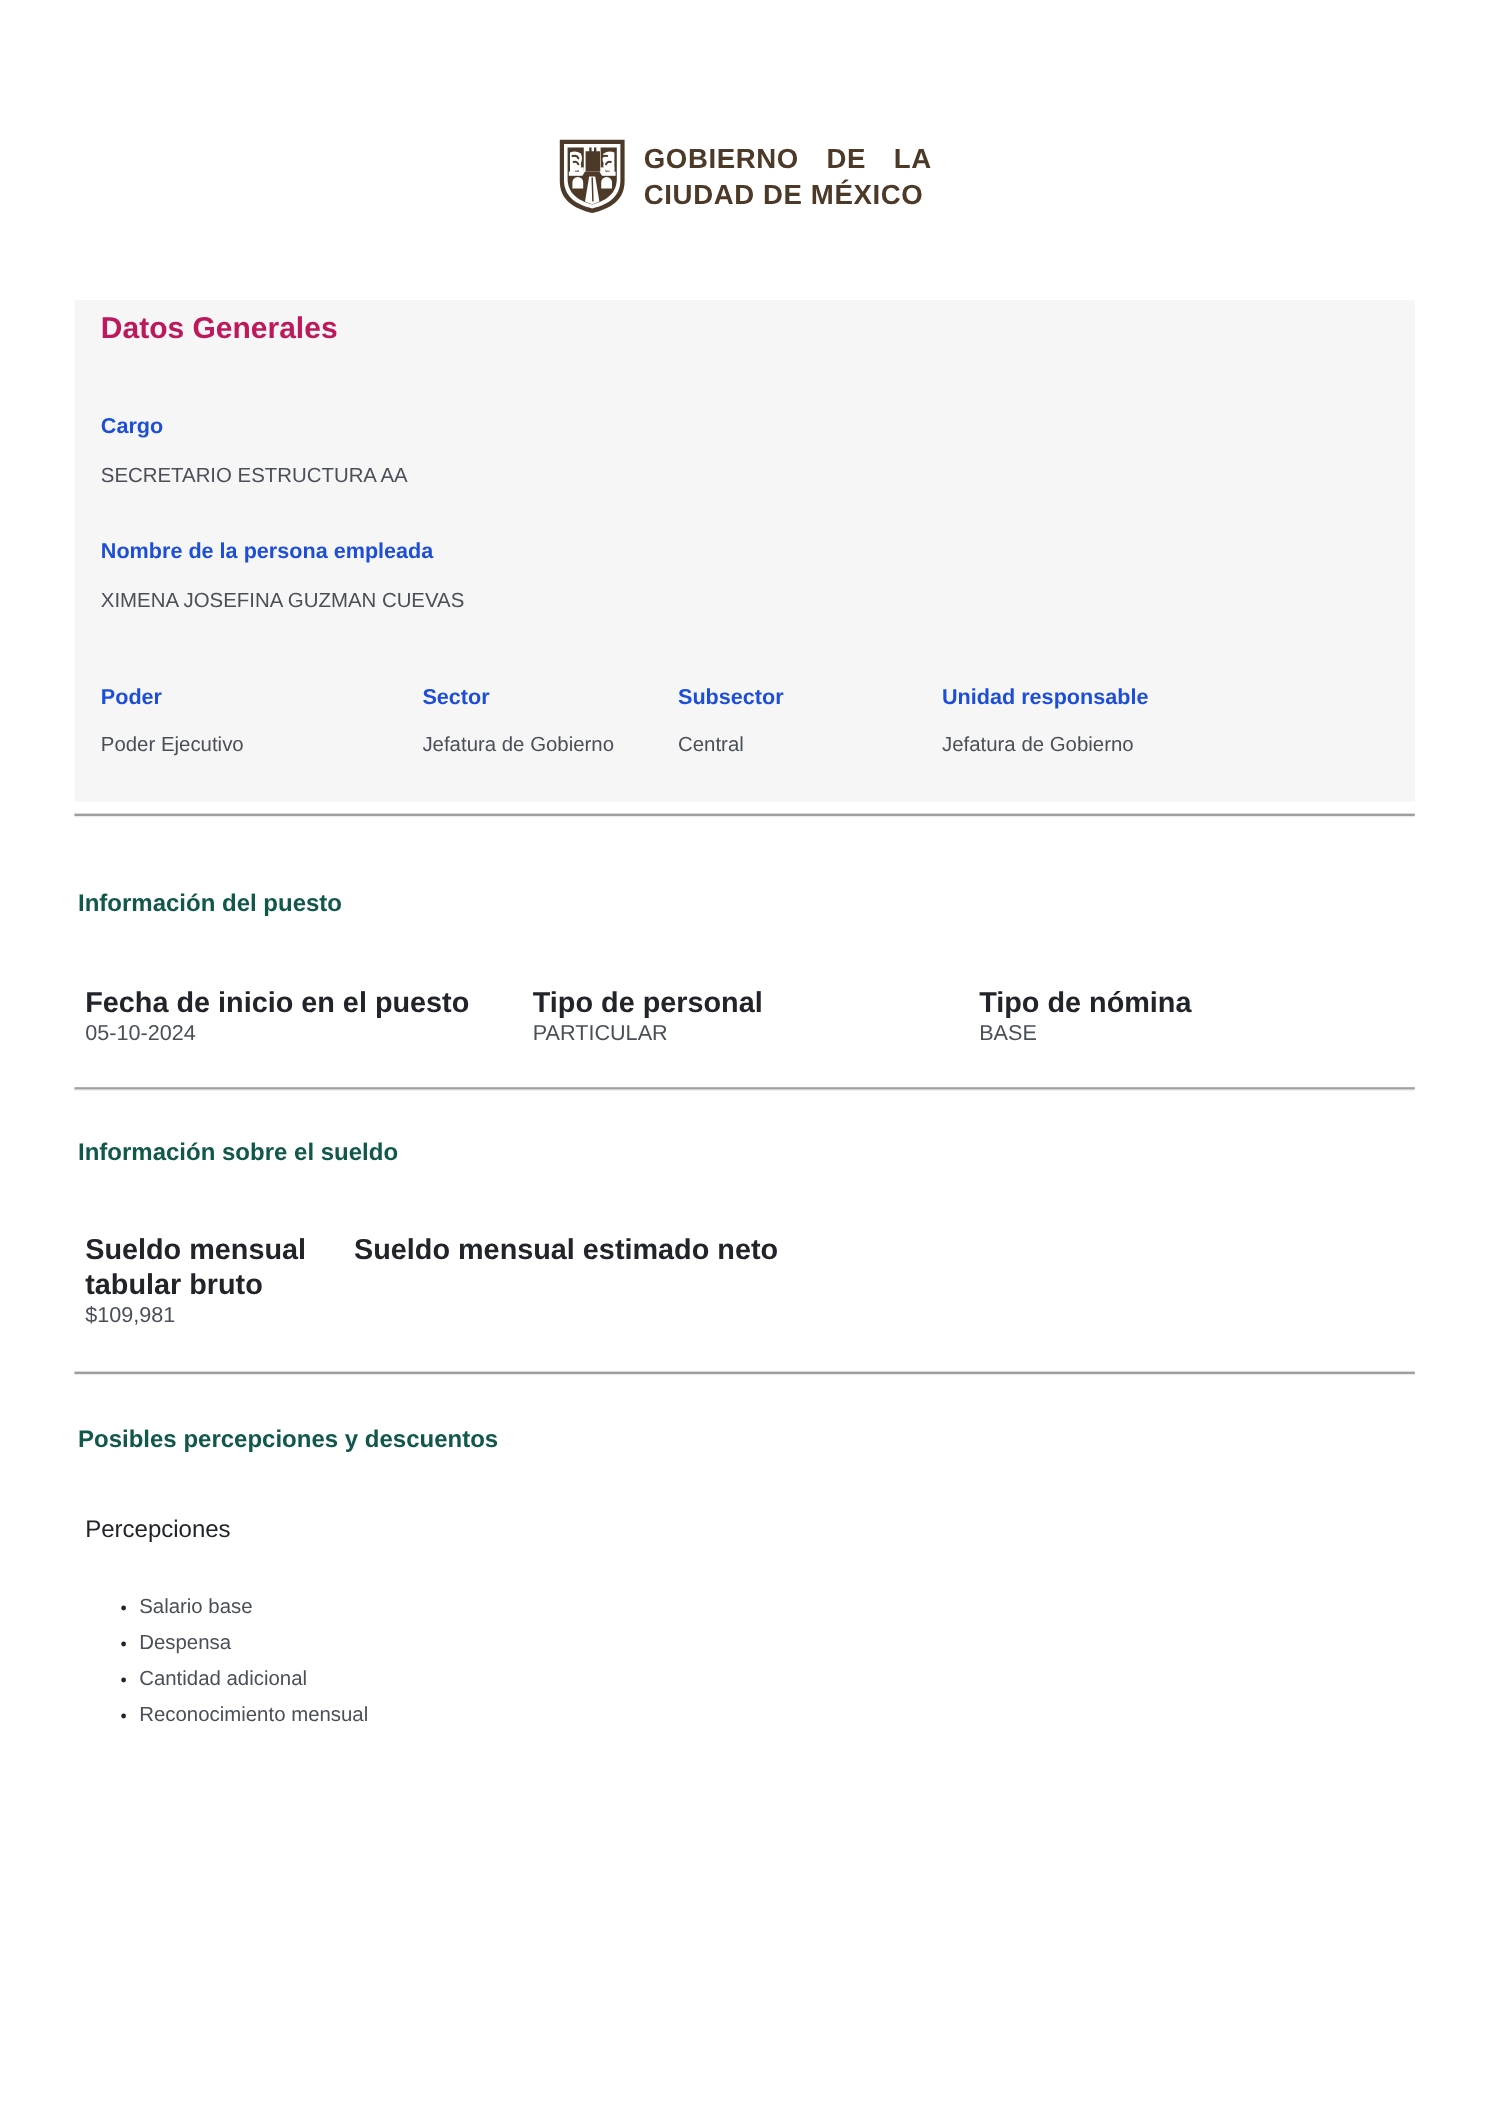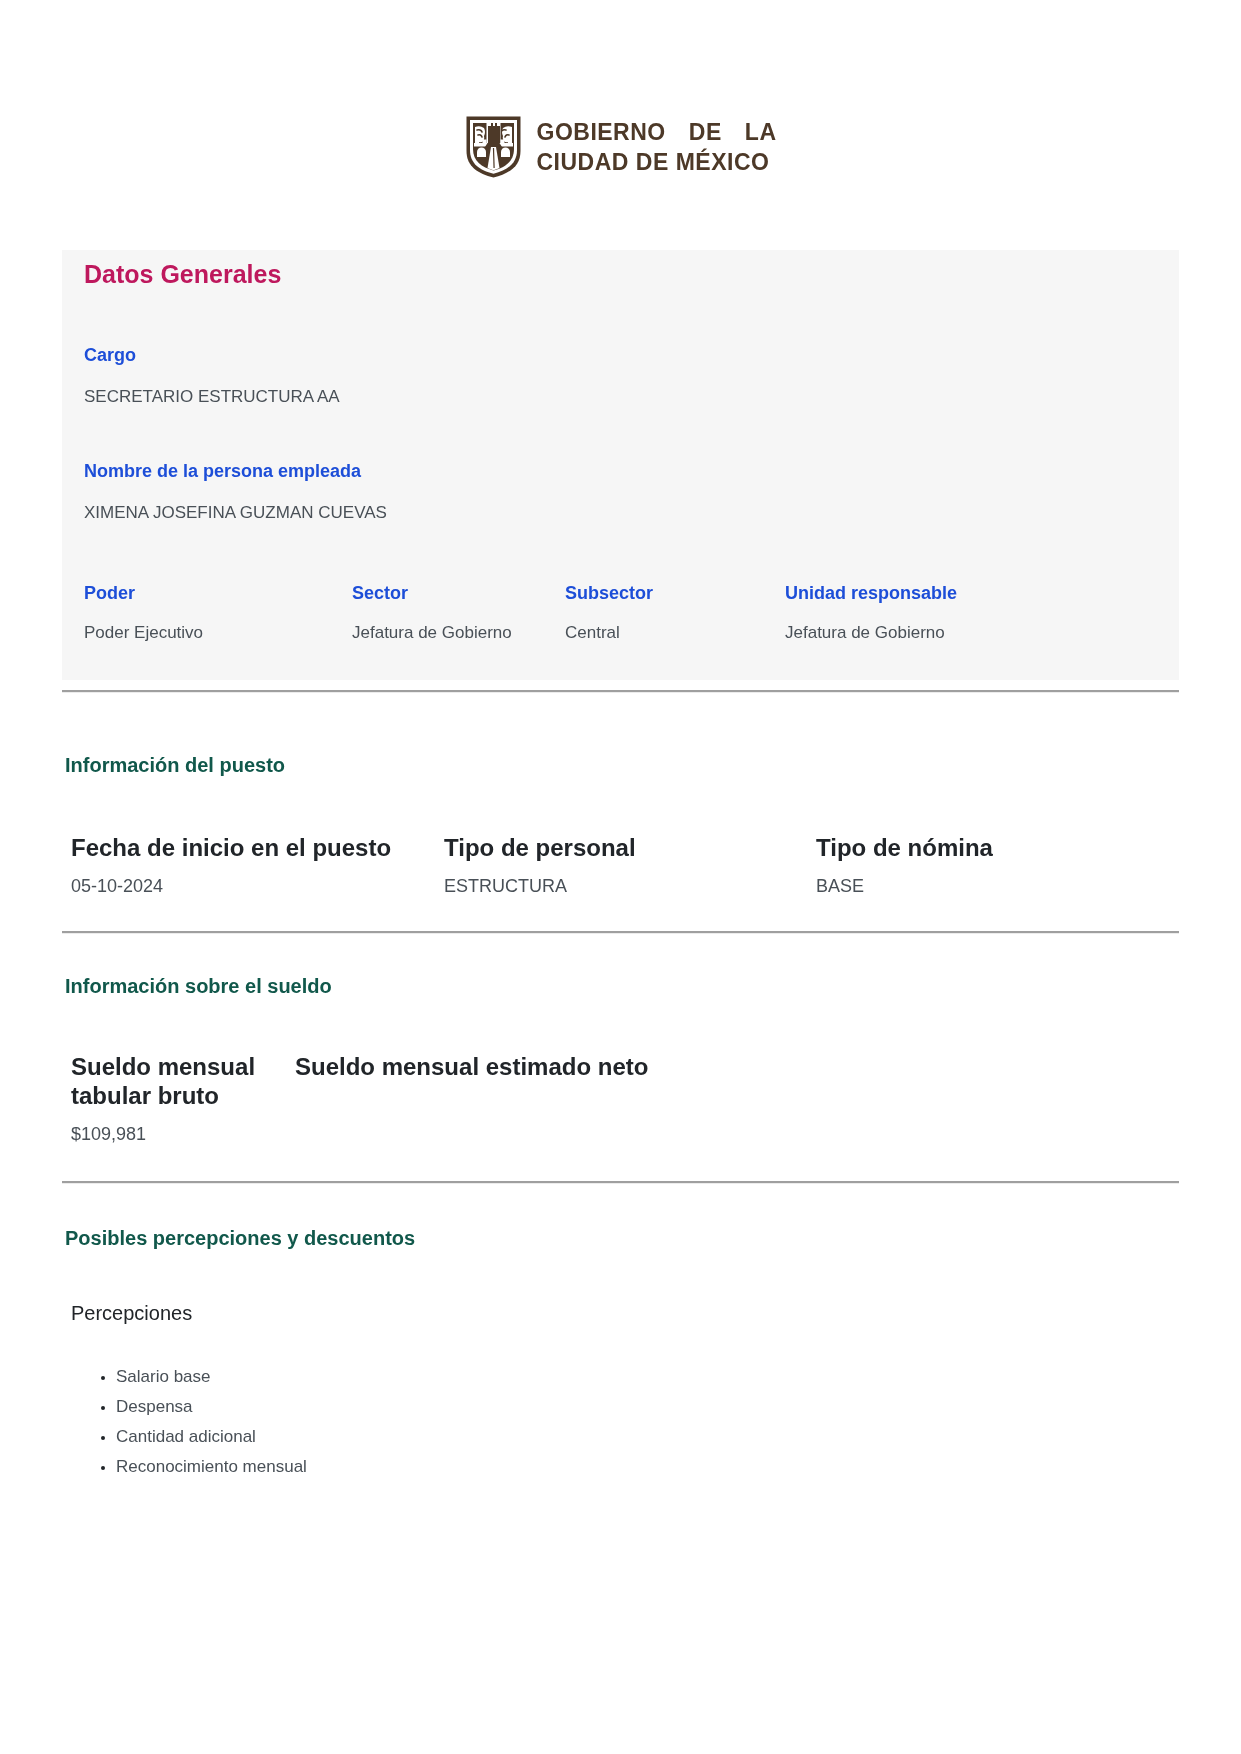--- a/index.html
+++ b/index.html
@@ -50,21 +50,21 @@
     color: #1d4ed8;
     line-height: 22px;
   }
   .f-value {
     font-size: 17px;
     color: #495057;
     line-height: 22px;
     margin-top: 20px;
   }
   .mt-56 { margin-top: 58px; }
-  .mt-52 { margin-top: 52px; }
+  .mt-52 { margin-top: 40px; }
   .panel-cols {
     display: grid;
     grid-template-columns: 268px 213px 220px 1fr;
     margin-top: 58px;
   }
   .panel-cols .f-value { margin-top: 18px; }
 
   
   hr.divider {
     border: 0;
@@ -98,21 +98,21 @@
   .big-label {
     font-size: 24px;
     font-weight: bold;
     color: #212529;
     line-height: 29px;
   }
   .big-value {
     font-size: 18px;
     color: #495057;
     line-height: 23px;
-    margin-top: 13px;
+    margin-top: 0;
   }
 
   .sub-heading {
     font-size: 20px;
     font-weight: normal;
     color: #212529;
     line-height: 29px;
     margin: 49px 62px 0 62px;
     padding-left: 9px;
   }
@@ -201,21 +201,21 @@
 
 <div class="section-title">Información del puesto</div>
 
 <div class="row3 puesto">
   <div>
     <div class="big-label">Fecha de inicio en el puesto</div>
     <div class="big-value">05-10-2024</div>
   </div>
   <div>
     <div class="big-label">Tipo de personal</div>
-    <div class="big-value">ESTRUCTURA</div>
+    <div class="big-value">PARTICULAR</div>
   </div>
   <div>
     <div class="big-label">Tipo de nómina</div>
     <div class="big-value">BASE</div>
   </div>
 </div>
 
 <hr class="divider d2">
 
 <div class="section-title sueldo">Información sobre el sueldo</div>

